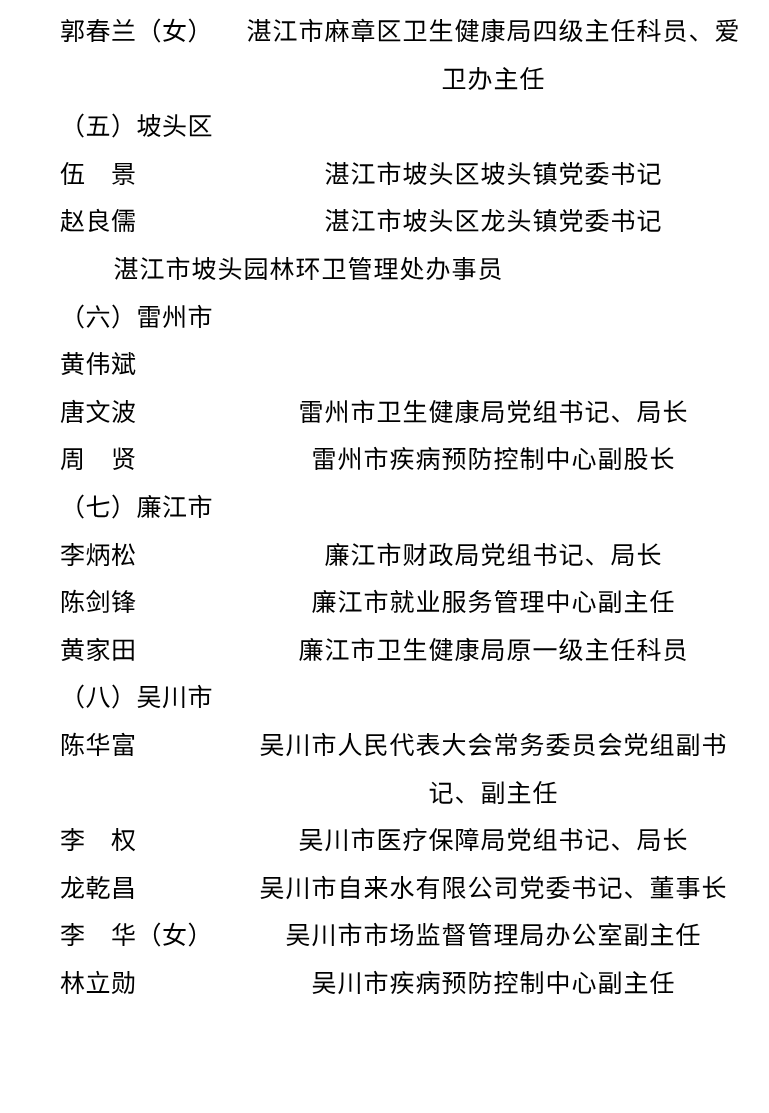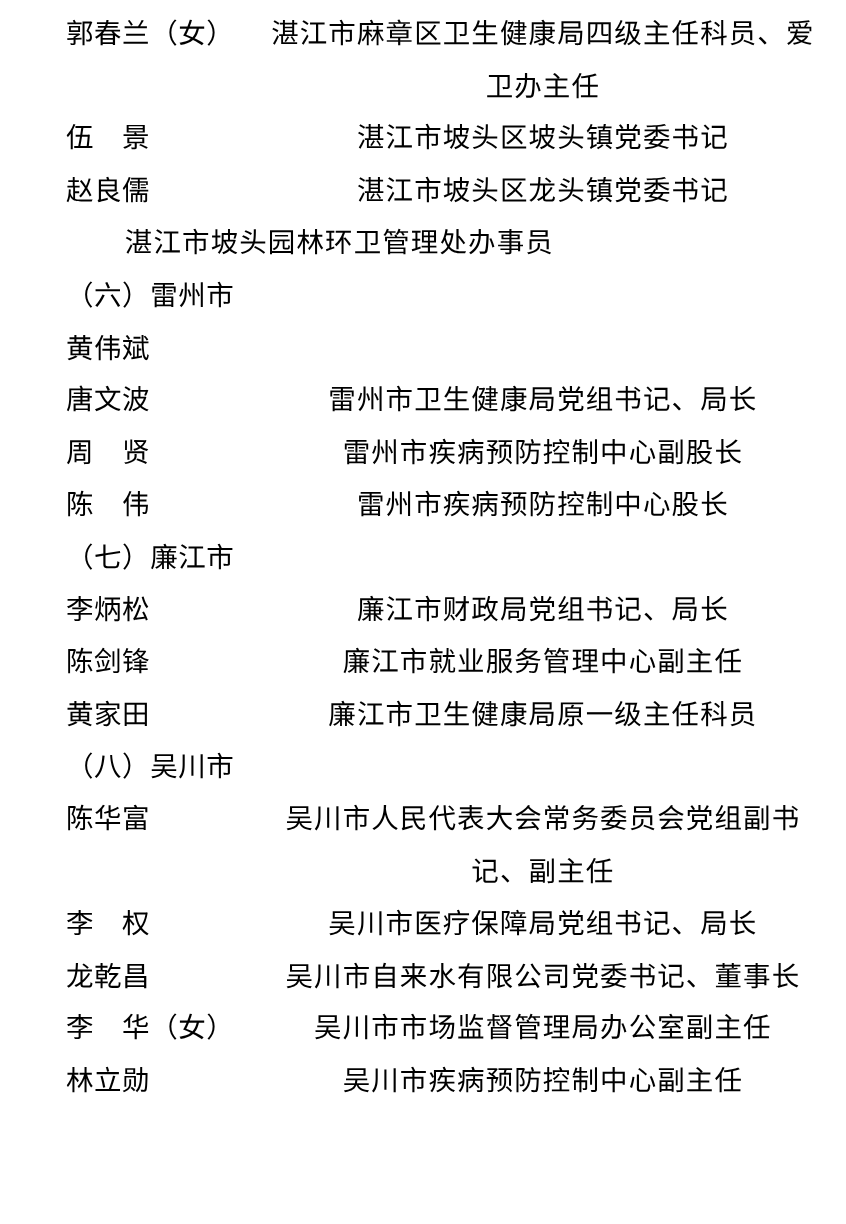--- a/index.html
+++ b/index.html
@@ -43,20 +43,21 @@
 </style>
 </head>
 <body>
 
 <div class="page">
   <div id="list">
       <div class="entry">
         <div class="name">郭春兰（女）</div>
         <div class="title">湛江市麻章区卫生健康局四级主任科员、爱卫办主任</div>
       </div>
+      <div class="heading">（五）坡头区</div>
       <div class="entry">
         <div class="name">伍　景</div>
         <div class="title">湛江市坡头区坡头镇党委书记</div>
       </div>
       <div class="entry">
         <div class="name">赵良儒</div>
         <div class="title">湛江市坡头区龙头镇党委书记</div>
       </div>
       <div class="entry">
         <div class="title">湛江市坡头园林环卫管理处办事员</div>
@@ -65,24 +66,20 @@
       <div class="entry">
         <div class="name">黄伟斌</div>
       </div>
       <div class="entry">
         <div class="name">唐文波</div>
         <div class="title">雷州市卫生健康局党组书记、局长</div>
       </div>
       <div class="entry">
         <div class="name">周　贤</div>
         <div class="title">雷州市疾病预防控制中心副股长</div>
-      </div>
-      <div class="entry">
-        <div class="name">陈　伟</div>
-        <div class="title">雷州市疾病预防控制中心股长</div>
       </div>
       <div class="heading">（七）廉江市</div>
       <div class="entry">
         <div class="name">李炳松</div>
         <div class="title">廉江市财政局党组书记、局长</div>
       </div>
       <div class="entry">
         <div class="name">陈剑锋</div>
         <div class="title">廉江市就业服务管理中心副主任</div>
       </div>

